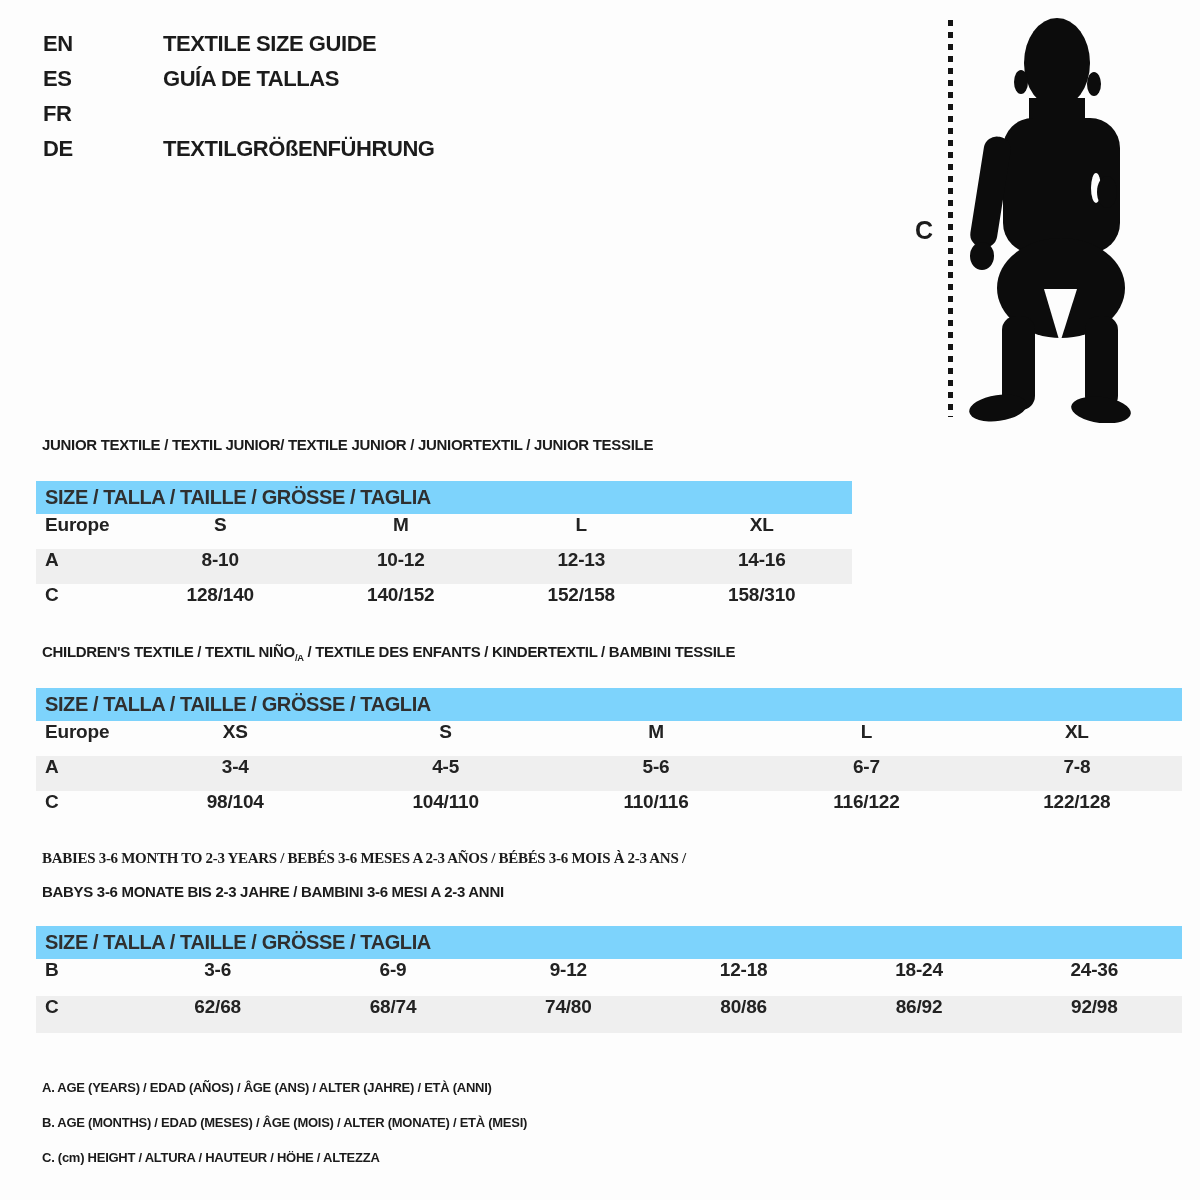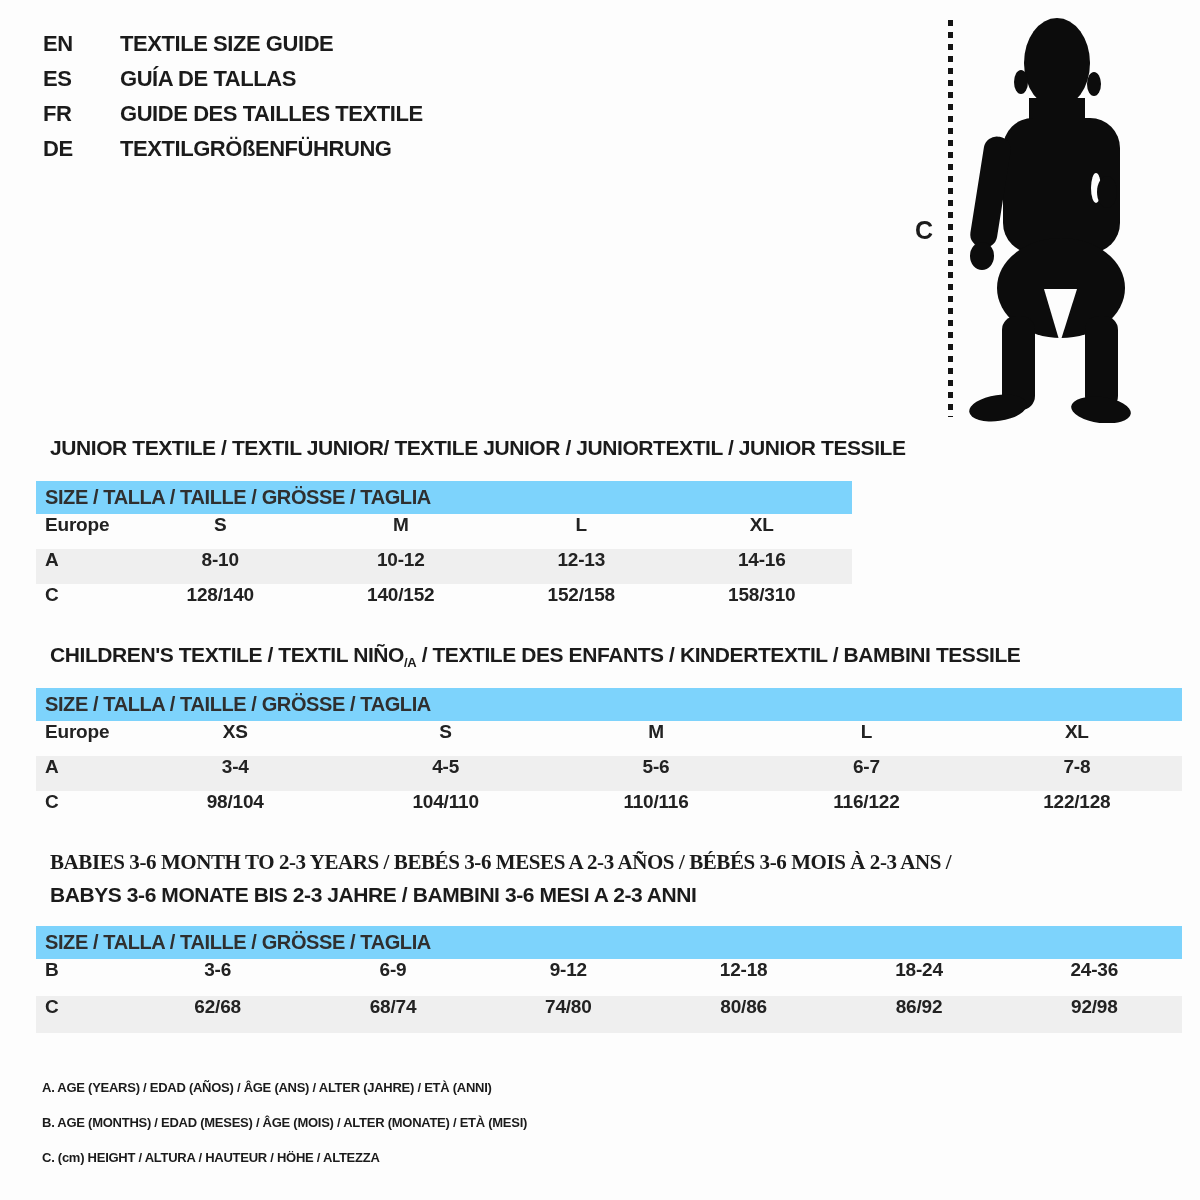--- a/index.html
+++ b/index.html
@@ -7,41 +7,41 @@
   body {
     font-family:"Liberation Sans", sans-serif;
     background:#fdfdfd;
     color:#1c1c1c;
     -webkit-font-smoothing:antialiased;
   }
   .page { position:relative; width:1200px; height:1200px; background:#fdfdfd; overflow:hidden; }
 
   
   .lang-list { position:absolute; left:43px; top:26px; }
-  .lang-row { display:flex; height:35px; align-items:center; }
+  .lang-row { display:flex; height:35px; align-items:center;gap:43px; }
   .lang-code, .lang-title {
     font-size:22px; font-weight:700; letter-spacing:-0.02em; white-space:nowrap; color:#1b1b1b;
   }
   .lang-code { width:77px; }
 
   
   .height-line {
     position:absolute; left:948px; top:20px; width:5px; height:397px;
     background:repeating-linear-gradient(to bottom, #141414 0px, #141414 6px, transparent 6px, transparent 12px);
   }
   .height-label {
     position:absolute; left:915px; top:216px;
     font-size:25px; font-weight:700; color:#1b1b1b;
   }
   .silhouette { position:absolute; left:965px; top:18px; width:170px; height:405px; }
 
   
   .sec-title {
-    position:absolute; left:50px;
-    font-size:21px; font-weight:700; letter-spacing:-0.02em;
+    position:absolute; left:42px;
+    font-size:15px; font-weight:700; letter-spacing:-0.02em;
     white-space:nowrap; color:#1b1b1b;
   }
   .sub-a { font-size:0.62em; vertical-align:sub; }
 
   
   .size-table { position:absolute; left:36px; }
   .thead {
     height:33px; background:#7dd3fc;
     display:flex; align-items:center; padding-left:9px;
     font-size:20px; font-weight:700; letter-spacing:-0.02em; color:#2f2f2f;
@@ -72,21 +72,20 @@
     <div class="lang-row">
       <span class="lang-code">EN</span>
       <span class="lang-title">TEXTILE SIZE GUIDE</span>
     </div>
     <div class="lang-row">
       <span class="lang-code">ES</span>
       <span class="lang-title">GUÍA DE TALLAS</span>
     </div>
     <div class="lang-row">
       <span class="lang-code">FR</span>
-      <span class="lang-title">GUIDE DES TAILLES TEXTILE</span>
     </div>
     <div class="lang-row">
       <span class="lang-code">DE</span>
       <span class="lang-title">TEXTILGRÖßENFÜHRUNG</span>
     </div>
   </div>
 
   <div class="height-line"></div>
   <div class="height-label">C</div>
   <svg class="silhouette" viewBox="0 0 170 405" aria-hidden="true">

